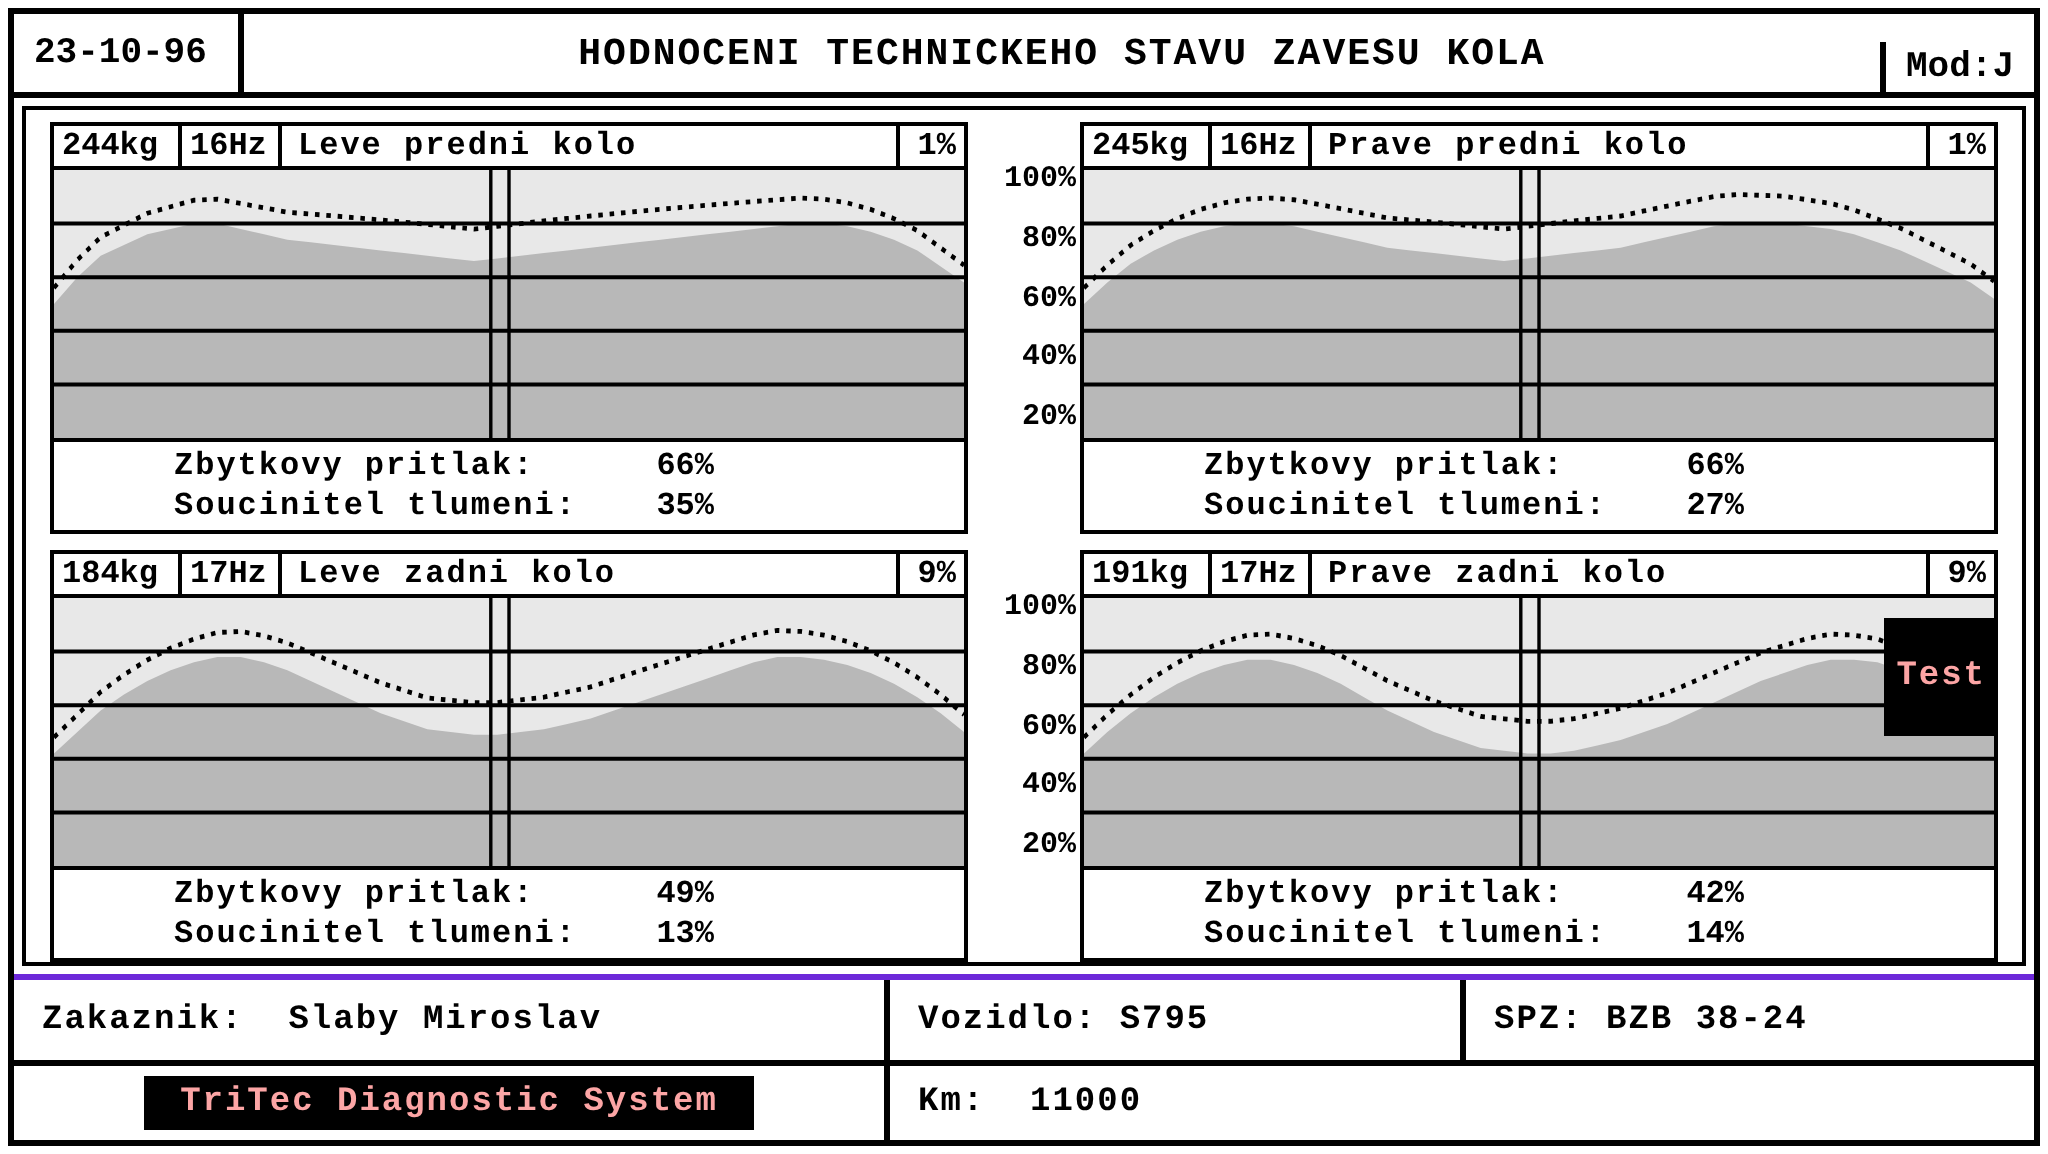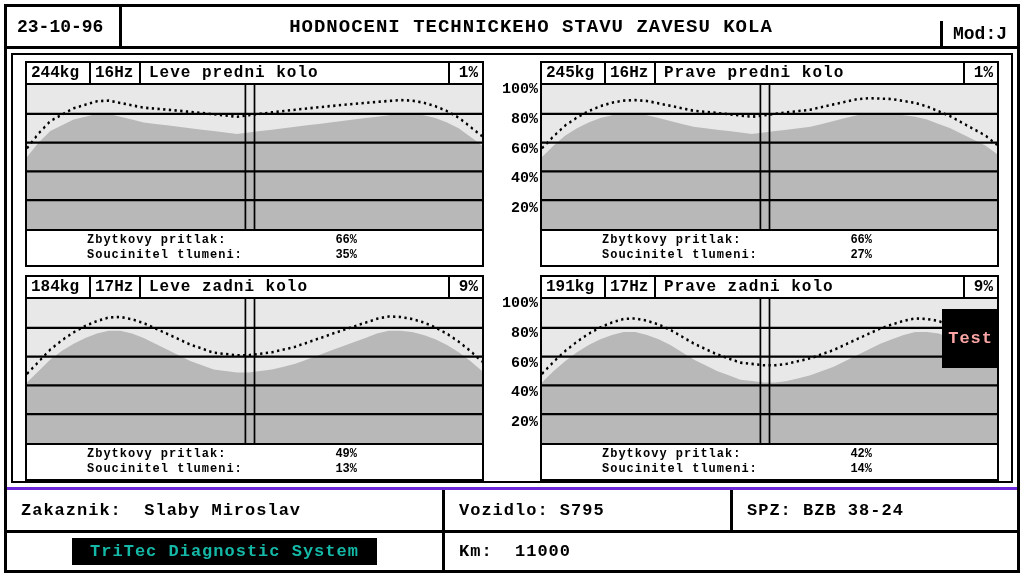--- a/index.html
+++ b/index.html
@@ -104,21 +104,21 @@
   }
   .chart-body svg {
     position: absolute;
     left: 0; top: 0;
     width: 100%; height: 100%;
   }
   .chart-footer {
     border: 2px solid #000;
     border-top: none;
     padding: 2px 10px 2px 60px;
-    font-size: 12px;
+    font-size: 16px;
     line-height: 1.25;
   }
   .footer-row { display: flex; }
   .footer-label { width: 220px; letter-spacing: 1px; }
   .footer-val { width: 50px; text-align: right; }
   .ylabels {
     display: flex;
     flex-direction: column;
     padding-top: 24px;
     padding-bottom: 46px;
@@ -159,21 +159,21 @@
     align-items: center;
     font-size: 17px;
     letter-spacing: 1px;
   }
   .info-cell:last-child { border-right: none; }
   .cell-a { flex: 0 0 438px; }
   .cell-b { flex: 0 0 288px; }
   .cell-c { flex: 1; }
   .tritec {
     background: #000;
-    color: #14b8a6;
+    color: #fca5a5;
     padding: 4px 18px;
     margin: 16px auto;
     font-size: 17px;
     letter-spacing: 1px;
   }
   .cell-a.center { justify-content: center; padding: 3px; }
 </style>
 </head>
 <body>
 

